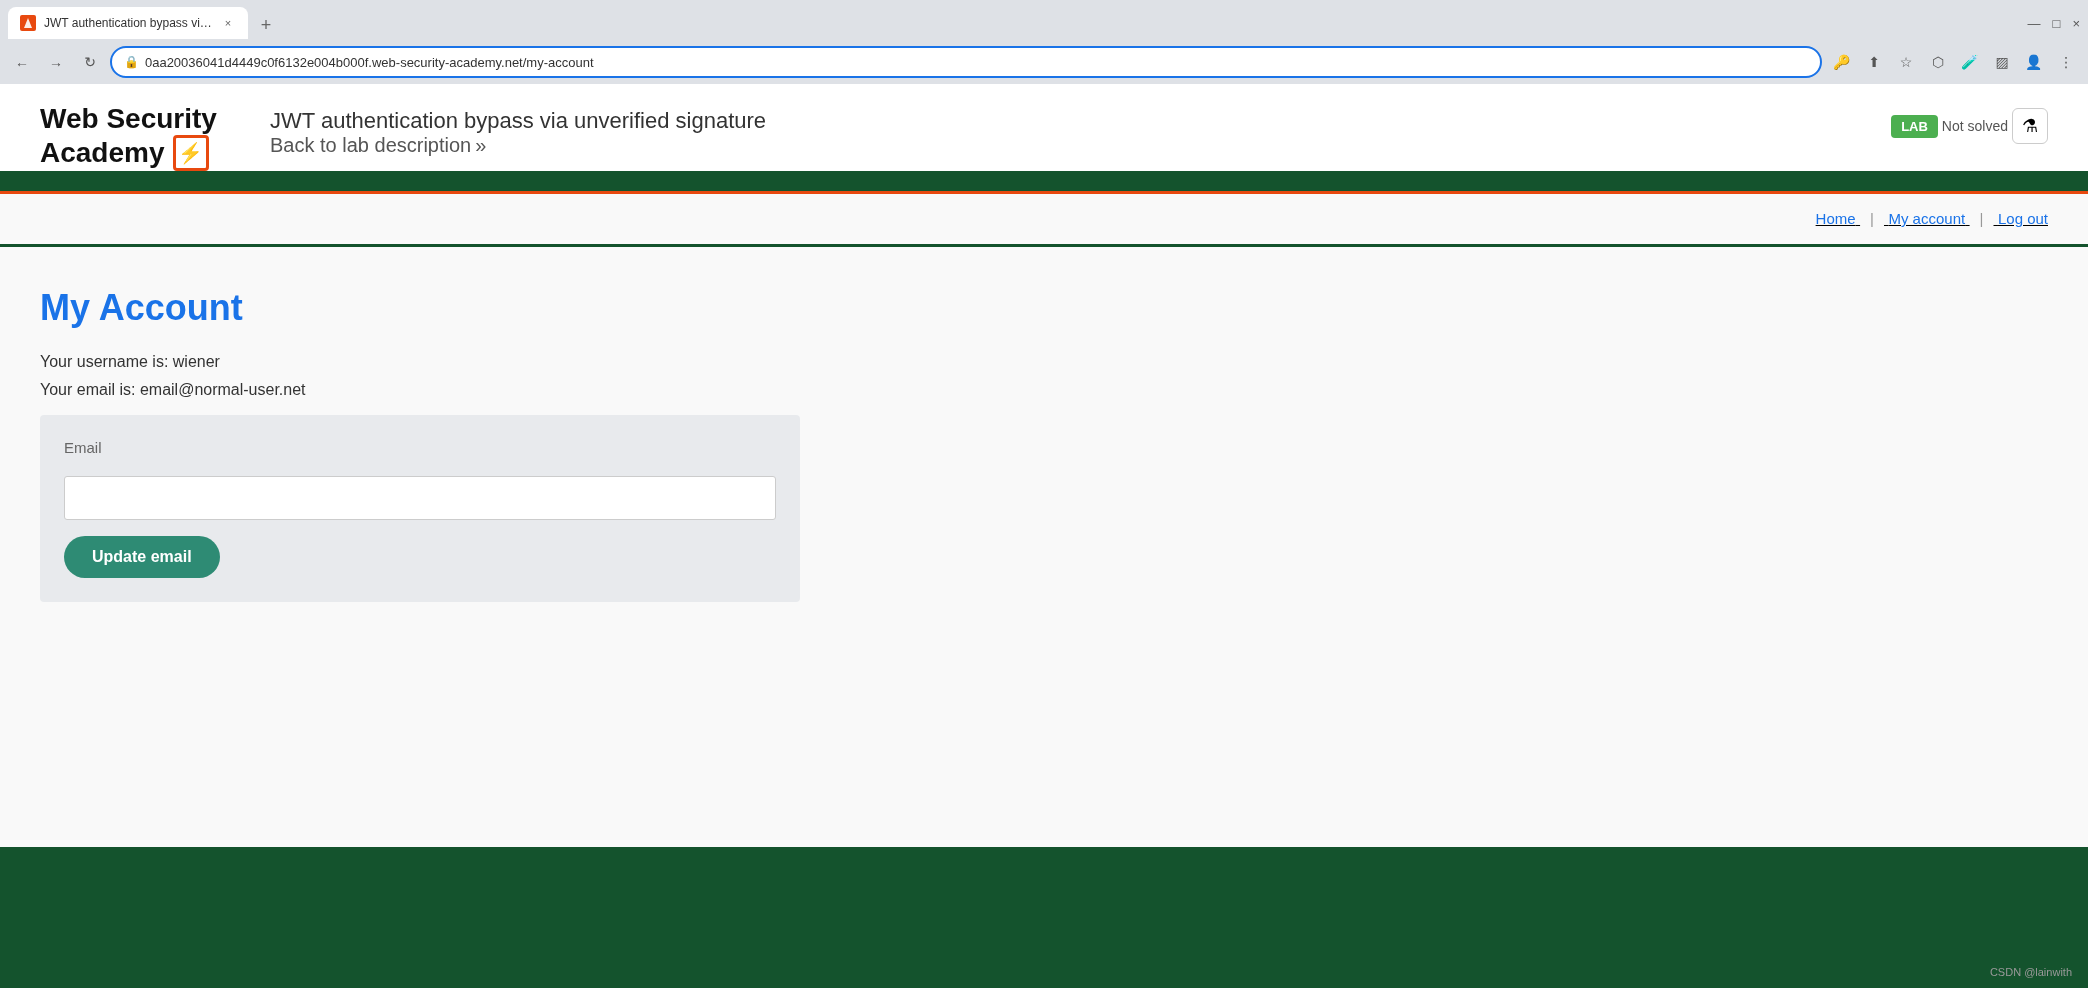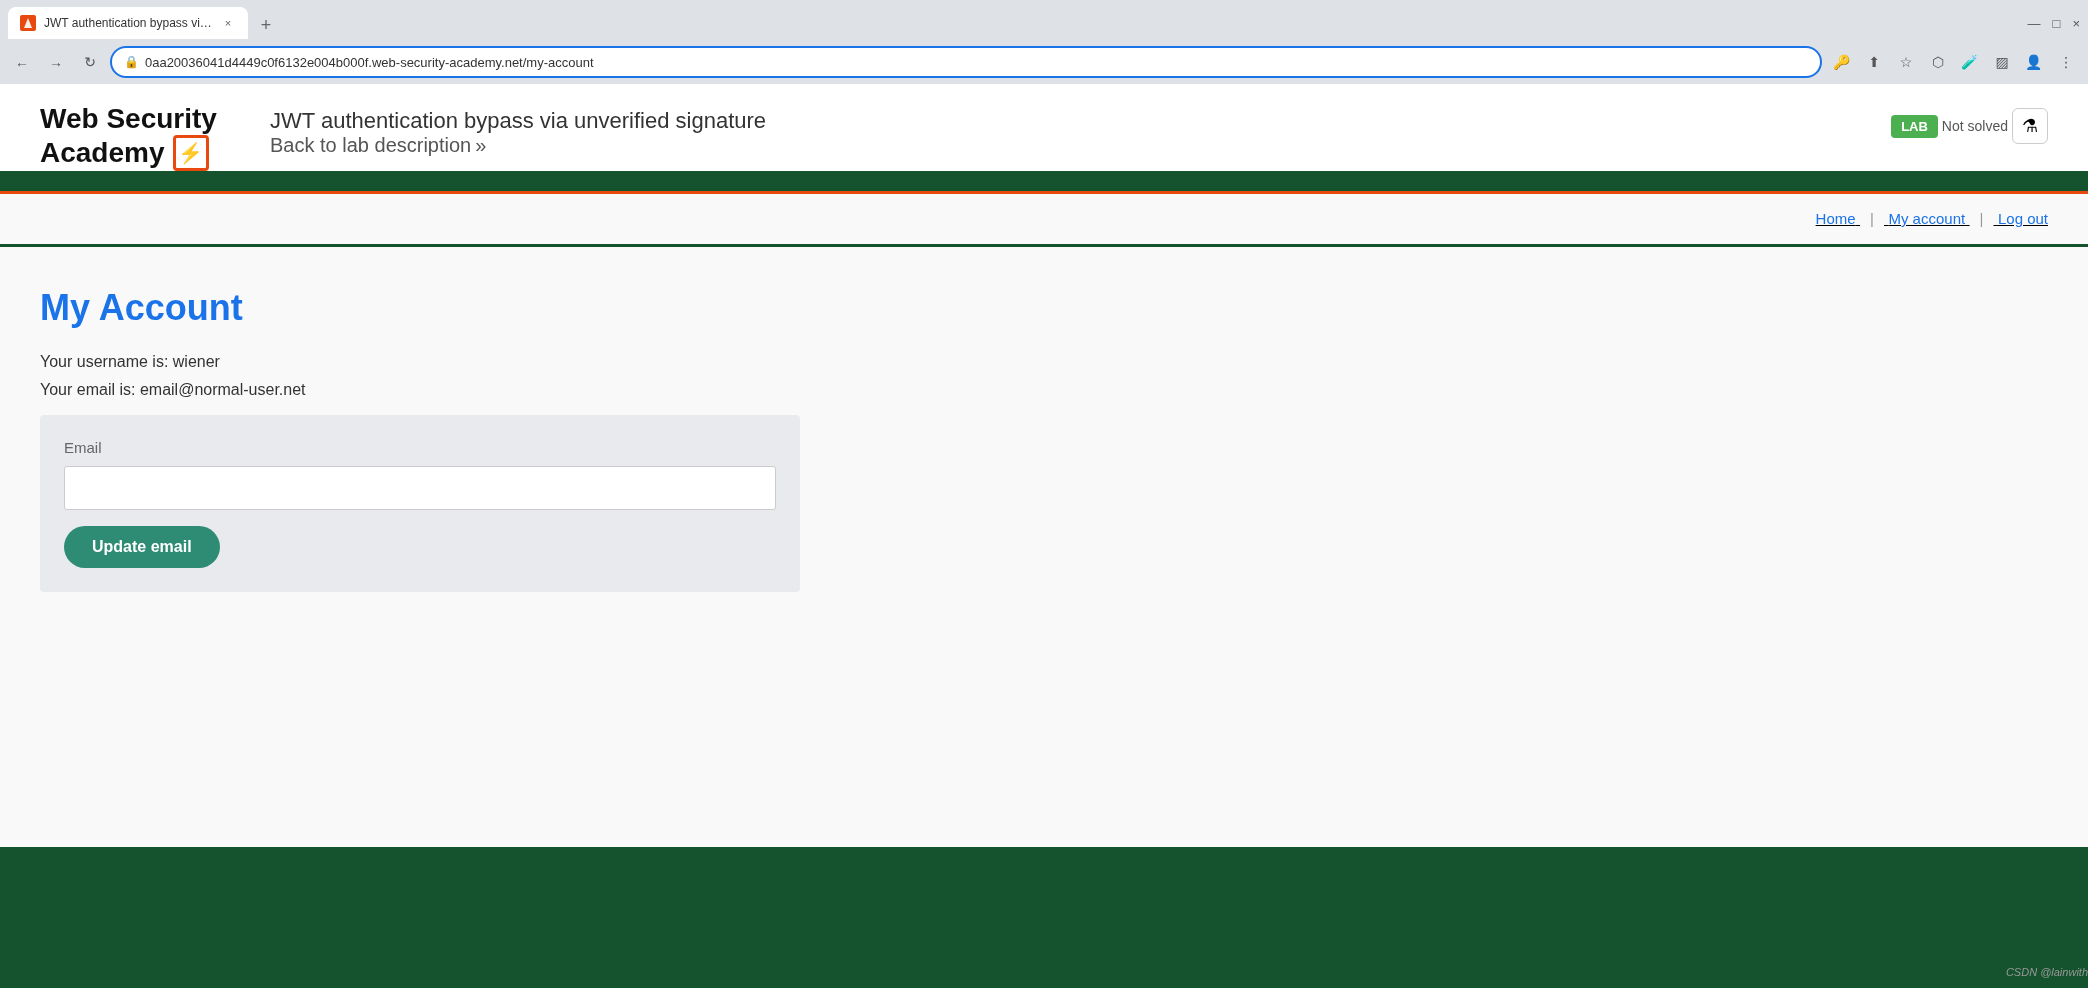--- a/index.html
+++ b/index.html
@@ -288,21 +288,21 @@
     .email-form-container {
       background: #e8eaed;
       border-radius: 4px;
       padding: 24px;
       max-width: 760px;
       margin-top: 16px;
     }
     .email-form-label {
       font-size: 15px;
       color: #666;
-      margin-bottom: 10px;
+      margin-bottom: 20px;
       display: block;
     }
     .email-form-input {
       width: 100%;
       height: 44px;
       border: 1px solid #ccc;
       border-radius: 3px;
       background: #fff;
       padding: 0 12px;
       font-size: 15px;
@@ -318,24 +318,23 @@
       padding: 12px 28px;
       font-size: 16px;
       font-weight: bold;
       cursor: pointer;
     }
 
     
     .footer-credit {
       position: fixed;
       bottom: 10px;
-      right: 0;
+      right: 16px;
       font-size: 11px;
       color: #999;
-      font-style: italic;
     }
   </style>
 </head>
 <body>
 
 <div>
 
   <div class="browser-titlebar">
     <div class="browser-tabs">
       <div class="browser-tab">

